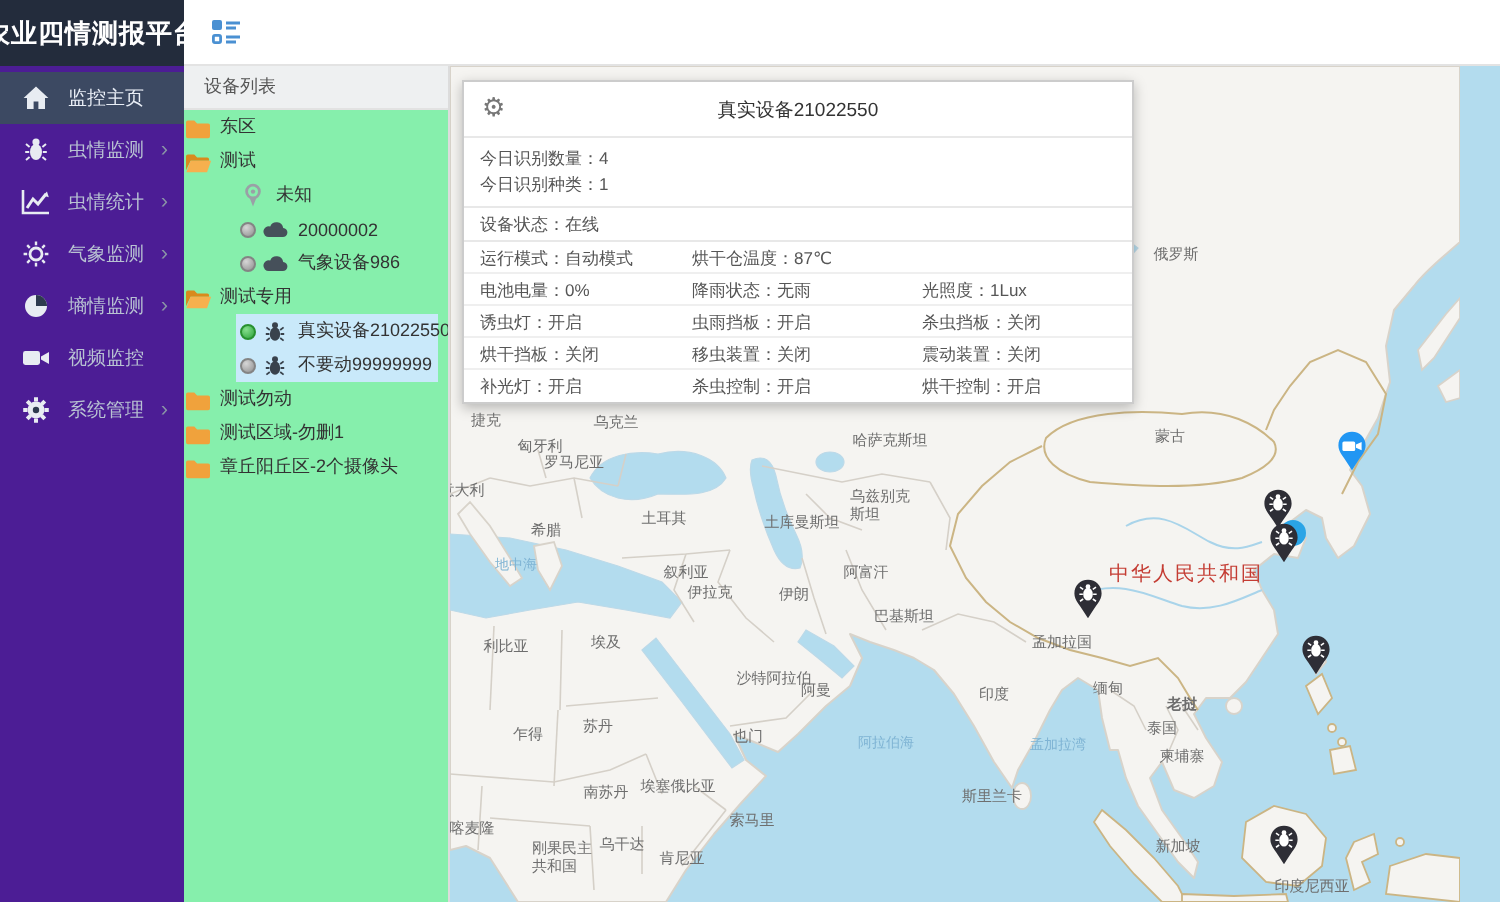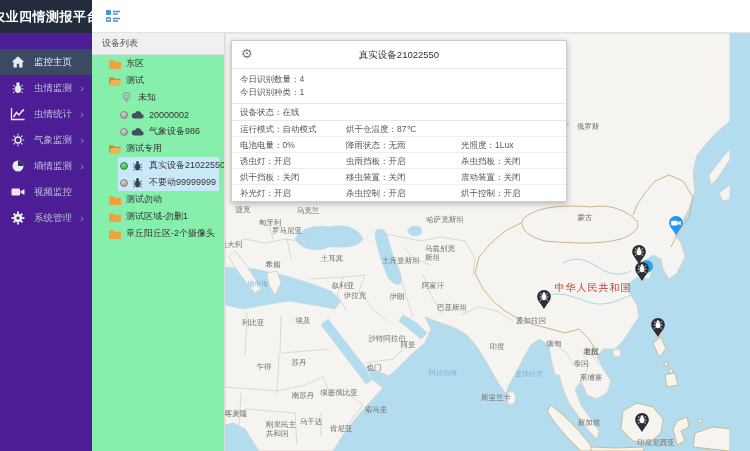--- a/index.html
+++ b/index.html
@@ -4,40 +4,40 @@
 <style>
   * { box-sizing: border-box; margin: 0; padding: 0; }
   html,body { width:750px; height:451px; overflow:hidden; }
   body { font-family:"Liberation Sans","DejaVu Sans",sans-serif; background:#fff; }
   .app { display:flex; width:750px; height:451px; }
 
   
   .sidebar { width:92px; flex:none; background:#4c1d95; display:flex; flex-direction:column; }
   .sidebar-title { height:33px; background:#232c3c; color:#fff; font-size:13px; font-weight:bold;
     display:flex; align-items:center; justify-content:center; letter-spacing:.5px; white-space:nowrap; }
-  .nav { padding-top:16px; }
+  .nav { padding-top:3px; }
   .nav-item { height:26px; display:flex; align-items:center; padding:0 8px 0 10px;
     color:#b8c2d2; font-size:9.5px; cursor:pointer; }
   .nav-item.active { background:#3c4962; color:#e9eef6; }
   .nav-icon { width:16px; height:16px; margin-right:8px; display:inline-flex; align-items:center; justify-content:center; flex:none; }
   .nav-label { flex:1; white-space:nowrap; }
   .nav-arrow { font-size:11px; color:#8a94a6; line-height:1; }
 
   
   .main { flex:1; display:flex; flex-direction:column; min-width:0; }
   .topbar { height:33px; flex:none; background:#fff; border-bottom:1px solid #e3e3e3;
     display:flex; align-items:center; padding-left:13px; }
   .content { flex:1; display:flex; min-height:0; }
 
   
   .device-panel { width:133px; flex:none; background:#86efac; border-right:1px solid #dcdcdc; overflow:hidden; }
   .panel-header { height:22px; background:#eef0f1; border-bottom:1px solid #e2e2e2;
     font-size:9px; color:#555; display:flex; align-items:center; padding-left:10px; }
   .tree-row { height:17px; display:flex; align-items:center; font-size:9px; color:#333;
-    padding-left:16px; cursor:pointer; white-space:nowrap; }
+    cursor:pointer; white-space:nowrap; }
   .tree-row.child { padding-left:2px; margin-left:26px; margin-right:5px; }
   .tree-row.selected { background:#c9e9fa; }
   .t-icon { width:15px; height:14px; margin-right:3px; flex:none; display:inline-flex; align-items:center; }
   .dot { width:8px; height:8px; border-radius:50%; margin-right:3px; flex:none; }
   .dot.online  { background:radial-gradient(circle at 35% 30%, #86df8d, #2da33b); border:1px solid #28912f; }
   .dot.offline { background:radial-gradient(circle at 35% 30%, #d6d6d6, #8f8f8f); border:1px solid #848484; }
 
   
   .map { position:relative; flex:1; overflow:hidden; background:#b3dcee; }
   .map svg.world { position:absolute; left:0; top:0; }

